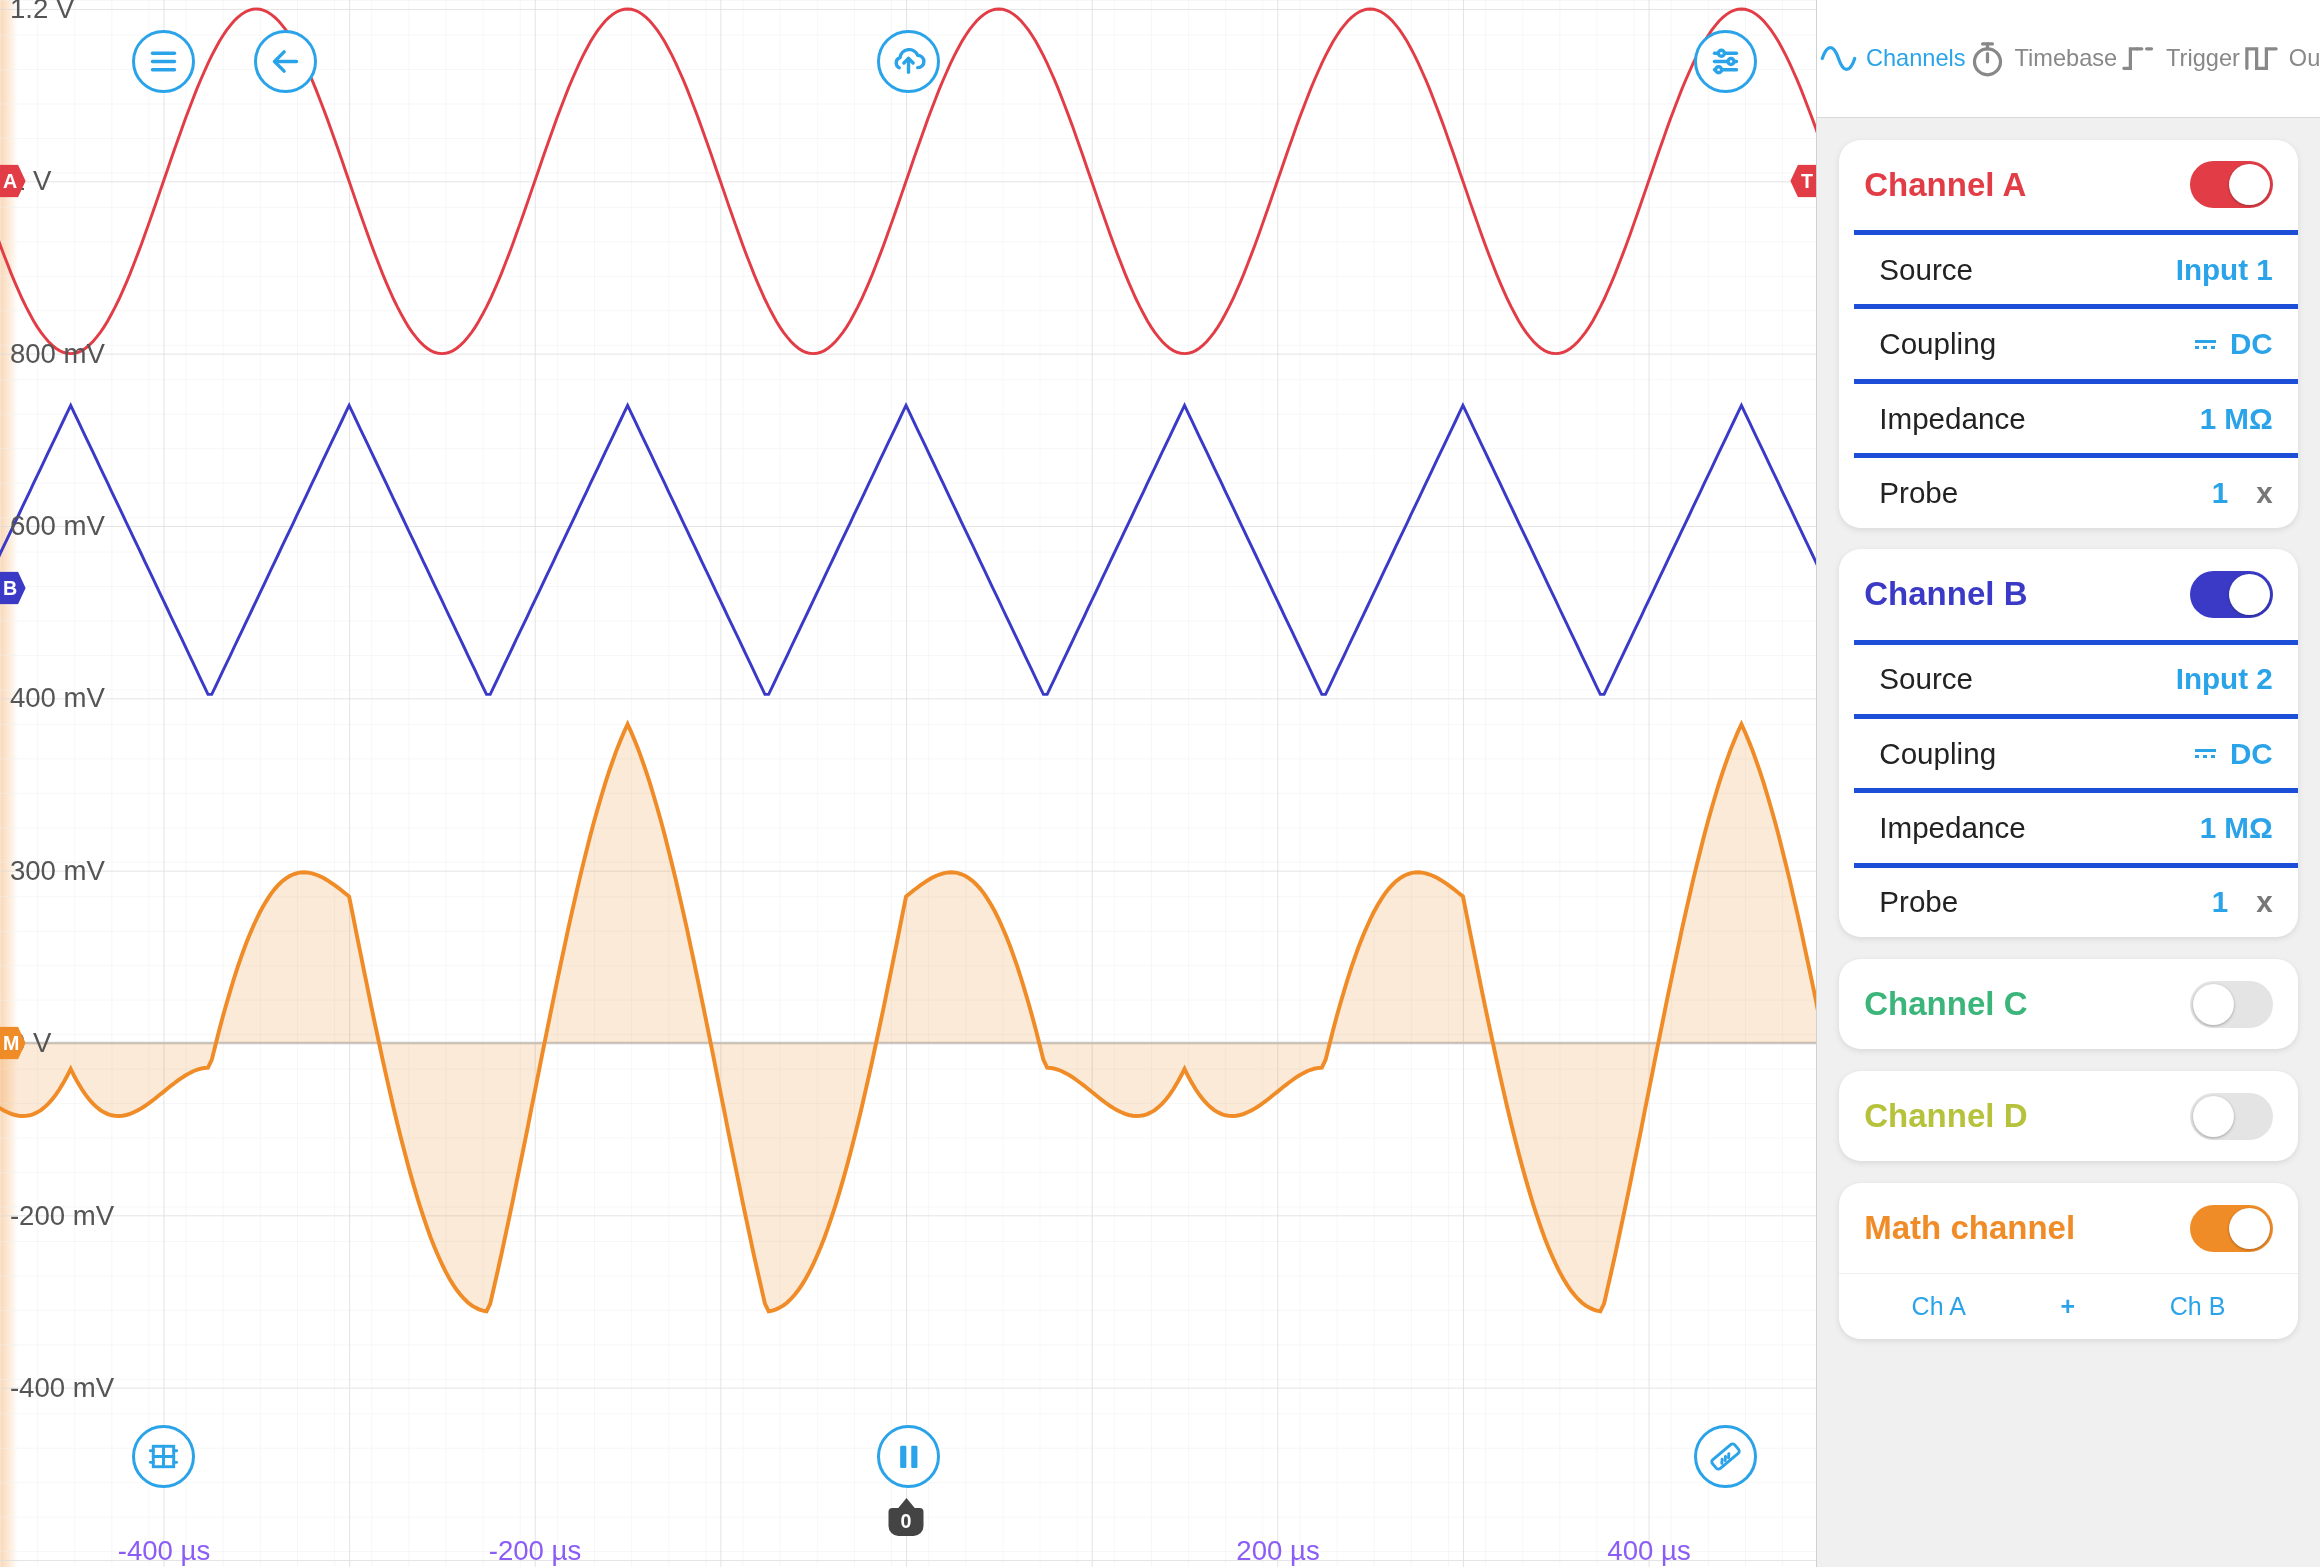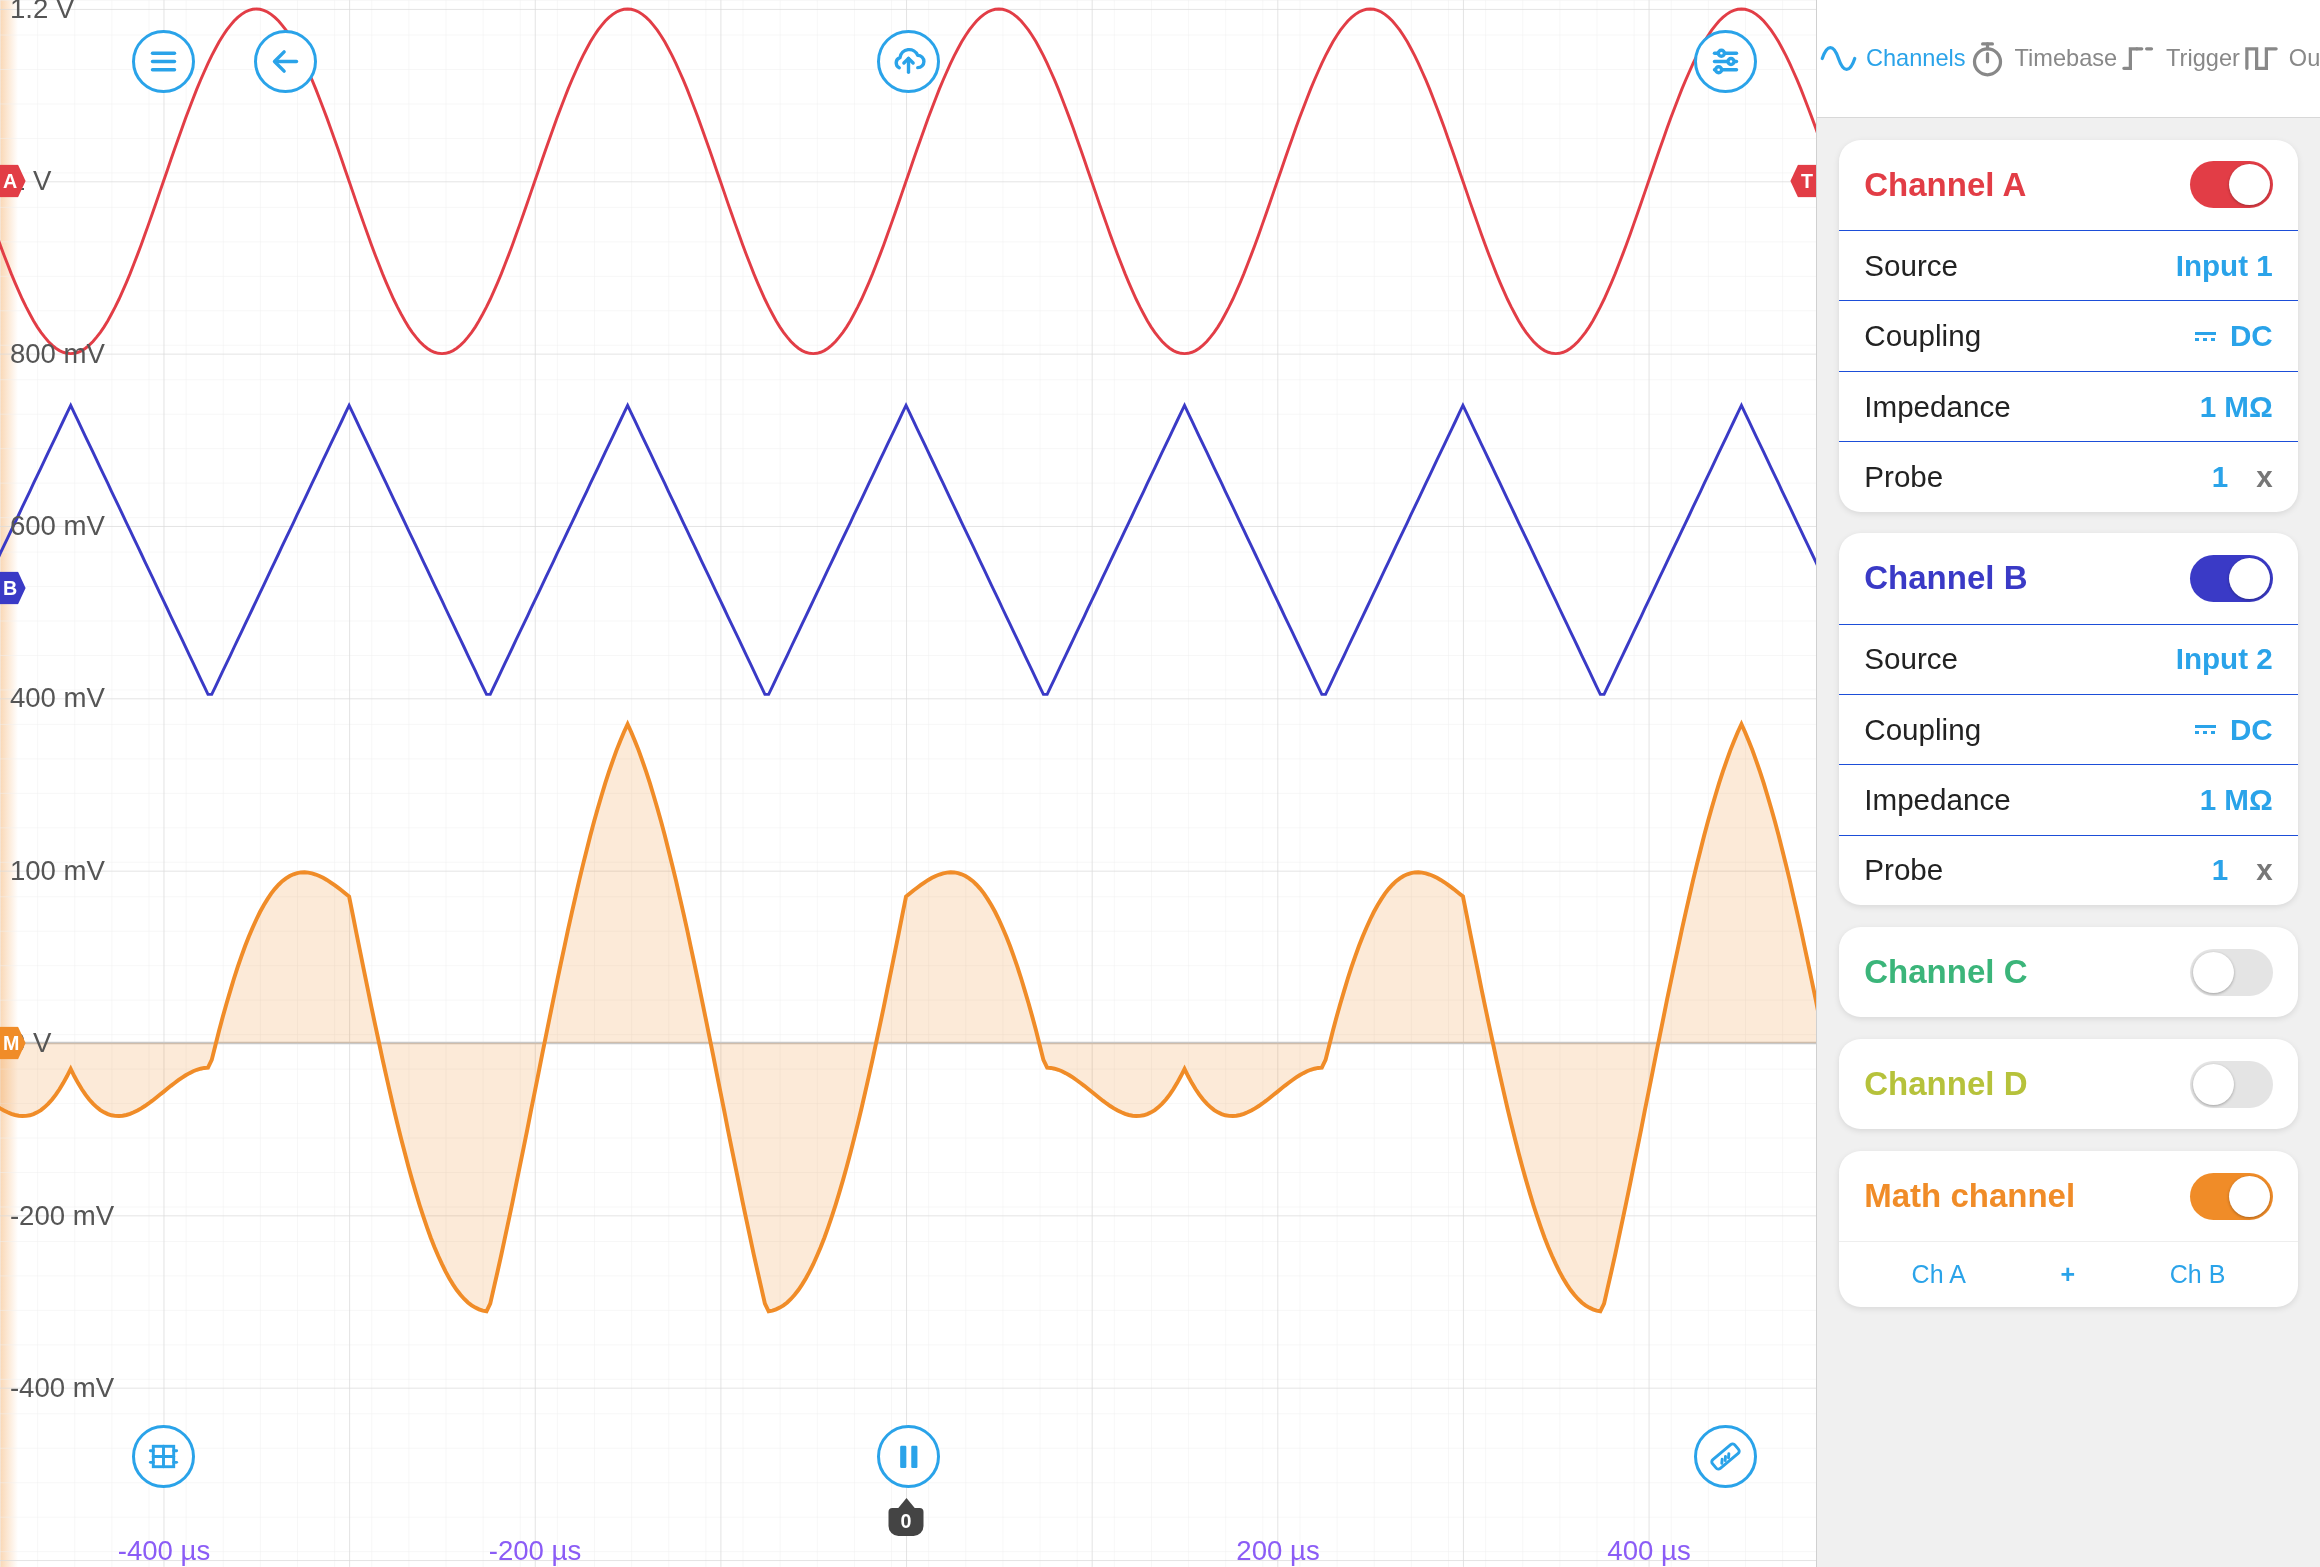--- a/index.html
+++ b/index.html
@@ -34,21 +34,21 @@
 .tab.active { color:#2aa3e9; }
 .tab-label { font-size:23.6px; }
 
 
 .cards { flex:1; overflow-y:auto; padding: 21.7px; display:flex; flex-direction:column; gap: 21.7px; }
 .card { background:#fff; border-radius: 21.7px; padding: 0; box-shadow: 0 2px 5.9px rgba(0,0,0,0.1); }
 .card-header { display:flex; align-items:center; justify-content:space-between; padding: 21.7px 25.6px; }
 .card-title { font-size: 33px; font-weight: 700; }
 .title-a { color:#e23d46; } .title-b { color:#3a3ac6; } .title-c { color:#3bb57a; } .title-d { color:#b6c23b; } .title-m { color:#f08c28; }
 
-.row { display:flex; align-items:center; justify-content:space-between; padding: 17.7px 25.6px; border-top:1px solid #1d4ed8; }
+.row { display:flex; align-items:center; justify-content:space-between; padding: 17.7px 25.6px; border-top:5px solid #1d4ed8;margin-left:15px; }
 .row-label { font-size: 29.6px; color:#222; }
 .row-value { font-size: 29.6px; color:#2aa3e9; display:flex; align-items:center; gap:9.9px;font-weight:bold; }
 .row-value .x-suffix { color:#777; }
 
 
 .toggle { width: 83px; height: 47px; border-radius: 23.6px; position:relative; cursor:pointer; }
 .toggle .knob { position:absolute; width:41px; height:41px; background:#fff; border-radius:50%; top:3px; box-shadow:0 1px 3px rgba(0,0,0,0.3); }
 .toggle.on .knob { right:3px; }
 .toggle.off { background:#e4e4e4; }
 .toggle.off .knob { left:3px; }
@@ -96,21 +96,21 @@
     <path id="traceMfill" fill="rgba(240,140,40,0.18)" stroke="none" d="M-22.5 1108.6 L-18.7 1111.6 L-15.0 1114.6 L-11.2 1117.6 L-7.4 1120.4 L-3.6 1123.0 L0.1 1125.4 L3.9 1127.6 L7.7 1129.4 L11.4 1131.0 L15.2 1132.1 L19.0 1132.9 L22.7 1133.2 L26.5 1133.0 L30.3 1132.4 L34.0 1131.2 L37.8 1129.4 L41.6 1127.1 L45.4 1124.1 L49.1 1120.6 L52.9 1116.4 L56.7 1111.5 L60.4 1106.0 L64.2 1099.7 L68.0 1092.8 L71.8 1085.3 L75.5 1092.8 L79.3 1099.7 L83.1 1106.0 L86.8 1111.5 L90.6 1116.4 L94.4 1120.6 L98.1 1124.1 L101.9 1127.1 L105.7 1129.4 L109.5 1131.2 L113.2 1132.4 L117.0 1133.0 L120.8 1133.2 L124.5 1132.9 L128.3 1132.1 L132.1 1131.0 L135.8 1129.4 L139.6 1127.6 L143.4 1125.4 L147.1 1123.0 L150.9 1120.4 L154.7 1117.6 L158.5 1114.6 L162.2 1111.6 L166.0 1108.6 L169.8 1105.5 L173.5 1102.5 L177.3 1099.6 L181.1 1096.8 L184.9 1094.2 L188.6 1091.8 L192.4 1089.6 L196.2 1087.7 L199.9 1086.2 L203.7 1085.1 L207.5 1084.3 L211.2 1084.0 L215.0 1076.2 L218.8 1061.0 L222.5 1046.3 L226.3 1032.2 L230.1 1018.7 L233.9 1005.8 L237.6 993.5 L241.4 981.8 L245.2 970.8 L248.9 960.5 L252.7 950.8 L256.5 941.9 L260.3 933.6 L264.0 926.0 L267.8 919.1 L271.6 912.9 L275.3 907.3 L279.1 902.5 L282.9 898.3 L286.6 894.7 L290.4 891.8 L294.2 889.4 L298.0 887.7 L301.7 886.5 L305.5 885.8 L309.3 885.7 L313.0 886.0 L316.8 886.7 L320.6 887.9 L324.3 889.4 L328.1 891.3 L331.9 893.4 L335.6 895.8 L339.4 898.5 L343.2 901.3 L347.0 904.2 L350.7 907.2 L354.5 910.3 L358.3 929.2 L362.0 948.0 L365.8 966.8 L369.6 985.5 L373.4 1004.0 L377.1 1022.3 L380.9 1040.3 L384.7 1058.0 L388.4 1075.4 L392.2 1092.4 L396.0 1109.1 L399.7 1125.2 L403.5 1141.0 L407.3 1156.2 L411.1 1170.8 L414.8 1184.9 L418.6 1198.5 L422.4 1211.4 L426.1 1223.7 L429.9 1235.4 L433.7 1246.4 L437.4 1256.7 L441.2 1266.3 L445.0 1275.3 L448.8 1283.6 L452.5 1291.2 L456.3 1298.1 L460.1 1304.3 L463.8 1309.8 L467.6 1314.7 L471.4 1318.9 L475.1 1322.5 L478.9 1325.4 L482.7 1327.7 L486.4 1329.5 L490.2 1330.7 L494.0 1331.4 L497.8 1323.6 L501.5 1307.4 L505.3 1290.8 L509.1 1273.8 L512.8 1256.4 L516.6 1238.6 L520.4 1220.6 L524.1 1202.3 L527.9 1183.8 L531.7 1165.2 L535.5 1146.4 L539.2 1127.5 L543.0 1108.6 L546.8 1089.7 L550.5 1070.8 L554.3 1052.0 L558.1 1033.3 L561.9 1014.8 L565.6 996.6 L569.4 978.5 L573.2 960.8 L576.9 943.4 L580.7 926.4 L584.5 909.8 L588.2 893.6 L592.0 877.9 L595.8 862.7 L599.5 848.0 L603.3 833.9 L607.1 820.4 L610.9 807.4 L614.6 795.1 L618.4 783.5 L622.2 772.5 L625.9 762.1 L629.7 752.5 L633.5 743.5 L637.3 735.3 L641.0 743.5 L644.8 752.5 L648.6 762.1 L652.3 772.5 L656.1 783.5 L659.9 795.1 L663.6 807.4 L667.4 820.4 L671.2 833.9 L675.0 848.0 L678.7 862.7 L682.5 877.9 L686.3 893.6 L690.0 909.8 L693.8 926.4 L697.6 943.4 L701.3 960.8 L705.1 978.5 L708.9 996.6 L712.6 1014.8 L716.4 1033.3 L720.2 1052.0 L724.0 1070.8 L727.7 1089.7 L731.5 1108.6 L735.3 1127.5 L739.0 1146.4 L742.8 1165.2 L746.6 1183.8 L750.4 1202.3 L754.1 1220.6 L757.9 1238.6 L761.7 1256.4 L765.4 1273.8 L769.2 1290.8 L773.0 1307.4 L776.7 1323.6 L780.5 1331.4 L784.3 1330.7 L788.0 1329.5 L791.8 1327.7 L795.6 1325.4 L799.4 1322.5 L803.1 1318.9 L806.9 1314.7 L810.7 1309.8 L814.4 1304.3 L818.2 1298.1 L822.0 1291.2 L825.8 1283.6 L829.5 1275.3 L833.3 1266.3 L837.1 1256.7 L840.8 1246.4 L844.6 1235.4 L848.4 1223.7 L852.1 1211.4 L855.9 1198.5 L859.7 1184.9 L863.5 1170.8 L867.2 1156.2 L871.0 1141.0 L874.8 1125.2 L878.5 1109.1 L882.3 1092.4 L886.1 1075.4 L889.8 1058.0 L893.6 1040.3 L897.4 1022.3 L901.1 1004.0 L904.9 985.5 L908.7 966.8 L912.5 948.0 L916.2 929.2 L920.0 910.3 L923.8 907.2 L927.5 904.2 L931.3 901.3 L935.1 898.5 L938.9 895.8 L942.6 893.4 L946.4 891.3 L950.2 889.4 L953.9 887.9 L957.7 886.7 L961.5 886.0 L965.2 885.7 L969.0 885.8 L972.8 886.5 L976.5 887.7 L980.3 889.4 L984.1 891.8 L987.9 894.7 L991.6 898.3 L995.4 902.5 L999.2 907.3 L1002.9 912.9 L1006.7 919.1 L1010.5 926.0 L1014.3 933.6 L1018.0 941.9 L1021.8 950.8 L1025.6 960.5 L1029.3 970.8 L1033.1 981.8 L1036.9 993.5 L1040.6 1005.8 L1044.4 1018.7 L1048.2 1032.2 L1052.0 1046.3 L1055.7 1061.0 L1059.5 1076.2 L1063.3 1084.0 L1067.0 1084.3 L1070.8 1085.1 L1074.6 1086.2 L1078.3 1087.7 L1082.1 1089.6 L1085.9 1091.8 L1089.7 1094.2 L1093.4 1096.8 L1097.2 1099.6 L1101.0 1102.5 L1104.7 1105.5 L1108.5 1108.6 L1112.3 1111.6 L1116.0 1114.6 L1119.8 1117.6 L1123.6 1120.4 L1127.3 1123.0 L1131.1 1125.4 L1134.9 1127.6 L1138.7 1129.4 L1142.4 1131.0 L1146.2 1132.1 L1150.0 1132.9 L1153.7 1133.2 L1157.5 1133.0 L1161.3 1132.4 L1165.0 1131.2 L1168.8 1129.4 L1172.6 1127.1 L1176.4 1124.1 L1180.1 1120.6 L1183.9 1116.4 L1187.7 1111.5 L1191.4 1106.0 L1195.2 1099.7 L1199.0 1092.8 L1202.8 1085.3 L1206.5 1092.8 L1210.3 1099.7 L1214.1 1106.0 L1217.8 1111.5 L1221.6 1116.4 L1225.4 1120.6 L1229.1 1124.1 L1232.9 1127.1 L1236.7 1129.4 L1240.5 1131.2 L1244.2 1132.4 L1248.0 1133.0 L1251.8 1133.2 L1255.5 1132.9 L1259.3 1132.1 L1263.1 1131.0 L1266.8 1129.4 L1270.6 1127.6 L1274.4 1125.4 L1278.2 1123.0 L1281.9 1120.4 L1285.7 1117.6 L1289.5 1114.6 L1293.2 1111.6 L1297.0 1108.6 L1300.8 1105.5 L1304.5 1102.5 L1308.3 1099.6 L1312.1 1096.8 L1315.8 1094.2 L1319.6 1091.8 L1323.4 1089.6 L1327.2 1087.7 L1330.9 1086.2 L1334.7 1085.1 L1338.5 1084.3 L1342.2 1084.0 L1346.0 1076.2 L1349.8 1061.0 L1353.5 1046.3 L1357.3 1032.2 L1361.1 1018.7 L1364.9 1005.8 L1368.6 993.5 L1372.4 981.8 L1376.2 970.8 L1379.9 960.5 L1383.7 950.8 L1387.5 941.9 L1391.3 933.6 L1395.0 926.0 L1398.8 919.1 L1402.6 912.9 L1406.3 907.3 L1410.1 902.5 L1413.9 898.3 L1417.6 894.7 L1421.4 891.8 L1425.2 889.4 L1429.0 887.7 L1432.7 886.5 L1436.5 885.8 L1440.3 885.7 L1444.0 886.0 L1447.8 886.7 L1451.6 887.9 L1455.3 889.4 L1459.1 891.3 L1462.9 893.4 L1466.7 895.8 L1470.4 898.5 L1474.2 901.3 L1478.0 904.2 L1481.7 907.2 L1485.5 910.2 L1489.3 929.2 L1493.0 948.0 L1496.8 966.8 L1500.6 985.5 L1504.3 1004.0 L1508.1 1022.3 L1511.9 1040.3 L1515.7 1058.0 L1519.4 1075.4 L1523.2 1092.4 L1527.0 1109.1 L1530.7 1125.2 L1534.5 1141.0 L1538.3 1156.2 L1542.0 1170.8 L1545.8 1184.9 L1549.6 1198.5 L1553.4 1211.4 L1557.1 1223.7 L1560.9 1235.4 L1564.7 1246.4 L1568.4 1256.7 L1572.2 1266.3 L1576.0 1275.3 L1579.8 1283.6 L1583.5 1291.2 L1587.3 1298.1 L1591.1 1304.3 L1594.8 1309.8 L1598.6 1314.7 L1602.4 1318.9 L1606.1 1322.5 L1609.9 1325.4 L1613.7 1327.7 L1617.5 1329.5 L1621.2 1330.7 L1625.0 1331.4 L1628.8 1323.6 L1632.5 1307.4 L1636.3 1290.8 L1640.1 1273.8 L1643.8 1256.4 L1647.6 1238.6 L1651.4 1220.6 L1655.2 1202.3 L1658.9 1183.8 L1662.7 1165.2 L1666.5 1146.4 L1670.2 1127.5 L1674.0 1108.6 L1677.8 1089.7 L1681.5 1070.8 L1685.3 1052.0 L1689.1 1033.3 L1692.8 1014.8 L1696.6 996.6 L1700.4 978.5 L1704.2 960.8 L1707.9 943.4 L1711.7 926.4 L1715.5 909.8 L1719.2 893.6 L1723.0 877.9 L1726.8 862.7 L1730.5 848.0 L1734.3 833.9 L1738.1 820.4 L1741.9 807.4 L1745.6 795.1 L1749.4 783.5 L1753.2 772.5 L1756.9 762.1 L1760.7 752.5 L1764.5 743.5 L1768.3 735.3 L1772.0 743.5 L1775.8 752.5 L1779.6 762.1 L1783.3 772.5 L1787.1 783.5 L1790.9 795.1 L1794.6 807.4 L1798.4 820.4 L1802.2 833.9 L1806.0 848.0 L1809.7 862.7 L1813.5 877.9 L1817.3 893.6 L1821.0 909.8 L1824.8 926.4 L1828.6 943.4 L1832.3 960.8 L1836.1 978.5 L1839.9 996.6 L1843.7 1014.8 L1847.4 1033.3 L1851.2 1052.0 L1855.0 1070.8 L1858.7 1089.7 L1862.5 1108.6 L 1862.5 1059.0 L -22.5 1059.0 Z"></path>
     <path id="traceM" fill="none" stroke="#f08c28" stroke-width="4" d="M-22.5 1108.6 L-18.7 1111.6 L-15.0 1114.6 L-11.2 1117.6 L-7.4 1120.4 L-3.6 1123.0 L0.1 1125.4 L3.9 1127.6 L7.7 1129.4 L11.4 1131.0 L15.2 1132.1 L19.0 1132.9 L22.7 1133.2 L26.5 1133.0 L30.3 1132.4 L34.0 1131.2 L37.8 1129.4 L41.6 1127.1 L45.4 1124.1 L49.1 1120.6 L52.9 1116.4 L56.7 1111.5 L60.4 1106.0 L64.2 1099.7 L68.0 1092.8 L71.8 1085.3 L75.5 1092.8 L79.3 1099.7 L83.1 1106.0 L86.8 1111.5 L90.6 1116.4 L94.4 1120.6 L98.1 1124.1 L101.9 1127.1 L105.7 1129.4 L109.5 1131.2 L113.2 1132.4 L117.0 1133.0 L120.8 1133.2 L124.5 1132.9 L128.3 1132.1 L132.1 1131.0 L135.8 1129.4 L139.6 1127.6 L143.4 1125.4 L147.1 1123.0 L150.9 1120.4 L154.7 1117.6 L158.5 1114.6 L162.2 1111.6 L166.0 1108.6 L169.8 1105.5 L173.5 1102.5 L177.3 1099.6 L181.1 1096.8 L184.9 1094.2 L188.6 1091.8 L192.4 1089.6 L196.2 1087.7 L199.9 1086.2 L203.7 1085.1 L207.5 1084.3 L211.2 1084.0 L215.0 1076.2 L218.8 1061.0 L222.5 1046.3 L226.3 1032.2 L230.1 1018.7 L233.9 1005.8 L237.6 993.5 L241.4 981.8 L245.2 970.8 L248.9 960.5 L252.7 950.8 L256.5 941.9 L260.3 933.6 L264.0 926.0 L267.8 919.1 L271.6 912.9 L275.3 907.3 L279.1 902.5 L282.9 898.3 L286.6 894.7 L290.4 891.8 L294.2 889.4 L298.0 887.7 L301.7 886.5 L305.5 885.8 L309.3 885.7 L313.0 886.0 L316.8 886.7 L320.6 887.9 L324.3 889.4 L328.1 891.3 L331.9 893.4 L335.6 895.8 L339.4 898.5 L343.2 901.3 L347.0 904.2 L350.7 907.2 L354.5 910.3 L358.3 929.2 L362.0 948.0 L365.8 966.8 L369.6 985.5 L373.4 1004.0 L377.1 1022.3 L380.9 1040.3 L384.7 1058.0 L388.4 1075.4 L392.2 1092.4 L396.0 1109.1 L399.7 1125.2 L403.5 1141.0 L407.3 1156.2 L411.1 1170.8 L414.8 1184.9 L418.6 1198.5 L422.4 1211.4 L426.1 1223.7 L429.9 1235.4 L433.7 1246.4 L437.4 1256.7 L441.2 1266.3 L445.0 1275.3 L448.8 1283.6 L452.5 1291.2 L456.3 1298.1 L460.1 1304.3 L463.8 1309.8 L467.6 1314.7 L471.4 1318.9 L475.1 1322.5 L478.9 1325.4 L482.7 1327.7 L486.4 1329.5 L490.2 1330.7 L494.0 1331.4 L497.8 1323.6 L501.5 1307.4 L505.3 1290.8 L509.1 1273.8 L512.8 1256.4 L516.6 1238.6 L520.4 1220.6 L524.1 1202.3 L527.9 1183.8 L531.7 1165.2 L535.5 1146.4 L539.2 1127.5 L543.0 1108.6 L546.8 1089.7 L550.5 1070.8 L554.3 1052.0 L558.1 1033.3 L561.9 1014.8 L565.6 996.6 L569.4 978.5 L573.2 960.8 L576.9 943.4 L580.7 926.4 L584.5 909.8 L588.2 893.6 L592.0 877.9 L595.8 862.7 L599.5 848.0 L603.3 833.9 L607.1 820.4 L610.9 807.4 L614.6 795.1 L618.4 783.5 L622.2 772.5 L625.9 762.1 L629.7 752.5 L633.5 743.5 L637.3 735.3 L641.0 743.5 L644.8 752.5 L648.6 762.1 L652.3 772.5 L656.1 783.5 L659.9 795.1 L663.6 807.4 L667.4 820.4 L671.2 833.9 L675.0 848.0 L678.7 862.7 L682.5 877.9 L686.3 893.6 L690.0 909.8 L693.8 926.4 L697.6 943.4 L701.3 960.8 L705.1 978.5 L708.9 996.6 L712.6 1014.8 L716.4 1033.3 L720.2 1052.0 L724.0 1070.8 L727.7 1089.7 L731.5 1108.6 L735.3 1127.5 L739.0 1146.4 L742.8 1165.2 L746.6 1183.8 L750.4 1202.3 L754.1 1220.6 L757.9 1238.6 L761.7 1256.4 L765.4 1273.8 L769.2 1290.8 L773.0 1307.4 L776.7 1323.6 L780.5 1331.4 L784.3 1330.7 L788.0 1329.5 L791.8 1327.7 L795.6 1325.4 L799.4 1322.5 L803.1 1318.9 L806.9 1314.7 L810.7 1309.8 L814.4 1304.3 L818.2 1298.1 L822.0 1291.2 L825.8 1283.6 L829.5 1275.3 L833.3 1266.3 L837.1 1256.7 L840.8 1246.4 L844.6 1235.4 L848.4 1223.7 L852.1 1211.4 L855.9 1198.5 L859.7 1184.9 L863.5 1170.8 L867.2 1156.2 L871.0 1141.0 L874.8 1125.2 L878.5 1109.1 L882.3 1092.4 L886.1 1075.4 L889.8 1058.0 L893.6 1040.3 L897.4 1022.3 L901.1 1004.0 L904.9 985.5 L908.7 966.8 L912.5 948.0 L916.2 929.2 L920.0 910.3 L923.8 907.2 L927.5 904.2 L931.3 901.3 L935.1 898.5 L938.9 895.8 L942.6 893.4 L946.4 891.3 L950.2 889.4 L953.9 887.9 L957.7 886.7 L961.5 886.0 L965.2 885.7 L969.0 885.8 L972.8 886.5 L976.5 887.7 L980.3 889.4 L984.1 891.8 L987.9 894.7 L991.6 898.3 L995.4 902.5 L999.2 907.3 L1002.9 912.9 L1006.7 919.1 L1010.5 926.0 L1014.3 933.6 L1018.0 941.9 L1021.8 950.8 L1025.6 960.5 L1029.3 970.8 L1033.1 981.8 L1036.9 993.5 L1040.6 1005.8 L1044.4 1018.7 L1048.2 1032.2 L1052.0 1046.3 L1055.7 1061.0 L1059.5 1076.2 L1063.3 1084.0 L1067.0 1084.3 L1070.8 1085.1 L1074.6 1086.2 L1078.3 1087.7 L1082.1 1089.6 L1085.9 1091.8 L1089.7 1094.2 L1093.4 1096.8 L1097.2 1099.6 L1101.0 1102.5 L1104.7 1105.5 L1108.5 1108.6 L1112.3 1111.6 L1116.0 1114.6 L1119.8 1117.6 L1123.6 1120.4 L1127.3 1123.0 L1131.1 1125.4 L1134.9 1127.6 L1138.7 1129.4 L1142.4 1131.0 L1146.2 1132.1 L1150.0 1132.9 L1153.7 1133.2 L1157.5 1133.0 L1161.3 1132.4 L1165.0 1131.2 L1168.8 1129.4 L1172.6 1127.1 L1176.4 1124.1 L1180.1 1120.6 L1183.9 1116.4 L1187.7 1111.5 L1191.4 1106.0 L1195.2 1099.7 L1199.0 1092.8 L1202.8 1085.3 L1206.5 1092.8 L1210.3 1099.7 L1214.1 1106.0 L1217.8 1111.5 L1221.6 1116.4 L1225.4 1120.6 L1229.1 1124.1 L1232.9 1127.1 L1236.7 1129.4 L1240.5 1131.2 L1244.2 1132.4 L1248.0 1133.0 L1251.8 1133.2 L1255.5 1132.9 L1259.3 1132.1 L1263.1 1131.0 L1266.8 1129.4 L1270.6 1127.6 L1274.4 1125.4 L1278.2 1123.0 L1281.9 1120.4 L1285.7 1117.6 L1289.5 1114.6 L1293.2 1111.6 L1297.0 1108.6 L1300.8 1105.5 L1304.5 1102.5 L1308.3 1099.6 L1312.1 1096.8 L1315.8 1094.2 L1319.6 1091.8 L1323.4 1089.6 L1327.2 1087.7 L1330.9 1086.2 L1334.7 1085.1 L1338.5 1084.3 L1342.2 1084.0 L1346.0 1076.2 L1349.8 1061.0 L1353.5 1046.3 L1357.3 1032.2 L1361.1 1018.7 L1364.9 1005.8 L1368.6 993.5 L1372.4 981.8 L1376.2 970.8 L1379.9 960.5 L1383.7 950.8 L1387.5 941.9 L1391.3 933.6 L1395.0 926.0 L1398.8 919.1 L1402.6 912.9 L1406.3 907.3 L1410.1 902.5 L1413.9 898.3 L1417.6 894.7 L1421.4 891.8 L1425.2 889.4 L1429.0 887.7 L1432.7 886.5 L1436.5 885.8 L1440.3 885.7 L1444.0 886.0 L1447.8 886.7 L1451.6 887.9 L1455.3 889.4 L1459.1 891.3 L1462.9 893.4 L1466.7 895.8 L1470.4 898.5 L1474.2 901.3 L1478.0 904.2 L1481.7 907.2 L1485.5 910.2 L1489.3 929.2 L1493.0 948.0 L1496.8 966.8 L1500.6 985.5 L1504.3 1004.0 L1508.1 1022.3 L1511.9 1040.3 L1515.7 1058.0 L1519.4 1075.4 L1523.2 1092.4 L1527.0 1109.1 L1530.7 1125.2 L1534.5 1141.0 L1538.3 1156.2 L1542.0 1170.8 L1545.8 1184.9 L1549.6 1198.5 L1553.4 1211.4 L1557.1 1223.7 L1560.9 1235.4 L1564.7 1246.4 L1568.4 1256.7 L1572.2 1266.3 L1576.0 1275.3 L1579.8 1283.6 L1583.5 1291.2 L1587.3 1298.1 L1591.1 1304.3 L1594.8 1309.8 L1598.6 1314.7 L1602.4 1318.9 L1606.1 1322.5 L1609.9 1325.4 L1613.7 1327.7 L1617.5 1329.5 L1621.2 1330.7 L1625.0 1331.4 L1628.8 1323.6 L1632.5 1307.4 L1636.3 1290.8 L1640.1 1273.8 L1643.8 1256.4 L1647.6 1238.6 L1651.4 1220.6 L1655.2 1202.3 L1658.9 1183.8 L1662.7 1165.2 L1666.5 1146.4 L1670.2 1127.5 L1674.0 1108.6 L1677.8 1089.7 L1681.5 1070.8 L1685.3 1052.0 L1689.1 1033.3 L1692.8 1014.8 L1696.6 996.6 L1700.4 978.5 L1704.2 960.8 L1707.9 943.4 L1711.7 926.4 L1715.5 909.8 L1719.2 893.6 L1723.0 877.9 L1726.8 862.7 L1730.5 848.0 L1734.3 833.9 L1738.1 820.4 L1741.9 807.4 L1745.6 795.1 L1749.4 783.5 L1753.2 772.5 L1756.9 762.1 L1760.7 752.5 L1764.5 743.5 L1768.3 735.3 L1772.0 743.5 L1775.8 752.5 L1779.6 762.1 L1783.3 772.5 L1787.1 783.5 L1790.9 795.1 L1794.6 807.4 L1798.4 820.4 L1802.2 833.9 L1806.0 848.0 L1809.7 862.7 L1813.5 877.9 L1817.3 893.6 L1821.0 909.8 L1824.8 926.4 L1828.6 943.4 L1832.3 960.8 L1836.1 978.5 L1839.9 996.6 L1843.7 1014.8 L1847.4 1033.3 L1851.2 1052.0 L1855.0 1070.8 L1858.7 1089.7 L1862.5 1108.6 "></path>
   </svg>
 
   <div id="ylabels">
       <div class="ylabel" style="top: 8.9px;">1.2 V</div>
       <div class="ylabel" style="top: 181px;">1 V</div>
       <div class="ylabel" style="top: 354px;">800 mV</div>
       <div class="ylabel" style="top: 526px;">600 mV</div>
       <div class="ylabel" style="top: 698px;">400 mV</div>
-      <div class="ylabel" style="top: 871px;">100 mV</div>
+      <div class="ylabel" style="top: 871px;">300 mV</div>
       <div class="ylabel" style="top: 1043px;">0 V</div>
       <div class="ylabel" style="top: 1216px;">-200 mV</div>
       <div class="ylabel" style="top: 1388px;">-400 mV</div>
     </div>
 
   <div id="xlabels">
       <div class="xlabel" style="left: 164px;">-400 µs</div>
       <div class="xlabel" style="left: 535px;">-200 µs</div>
       <div class="xlabel" style="left: 1278px;">200 µs</div>
       <div class="xlabel" style="left: 1649px;">400 µs</div>

